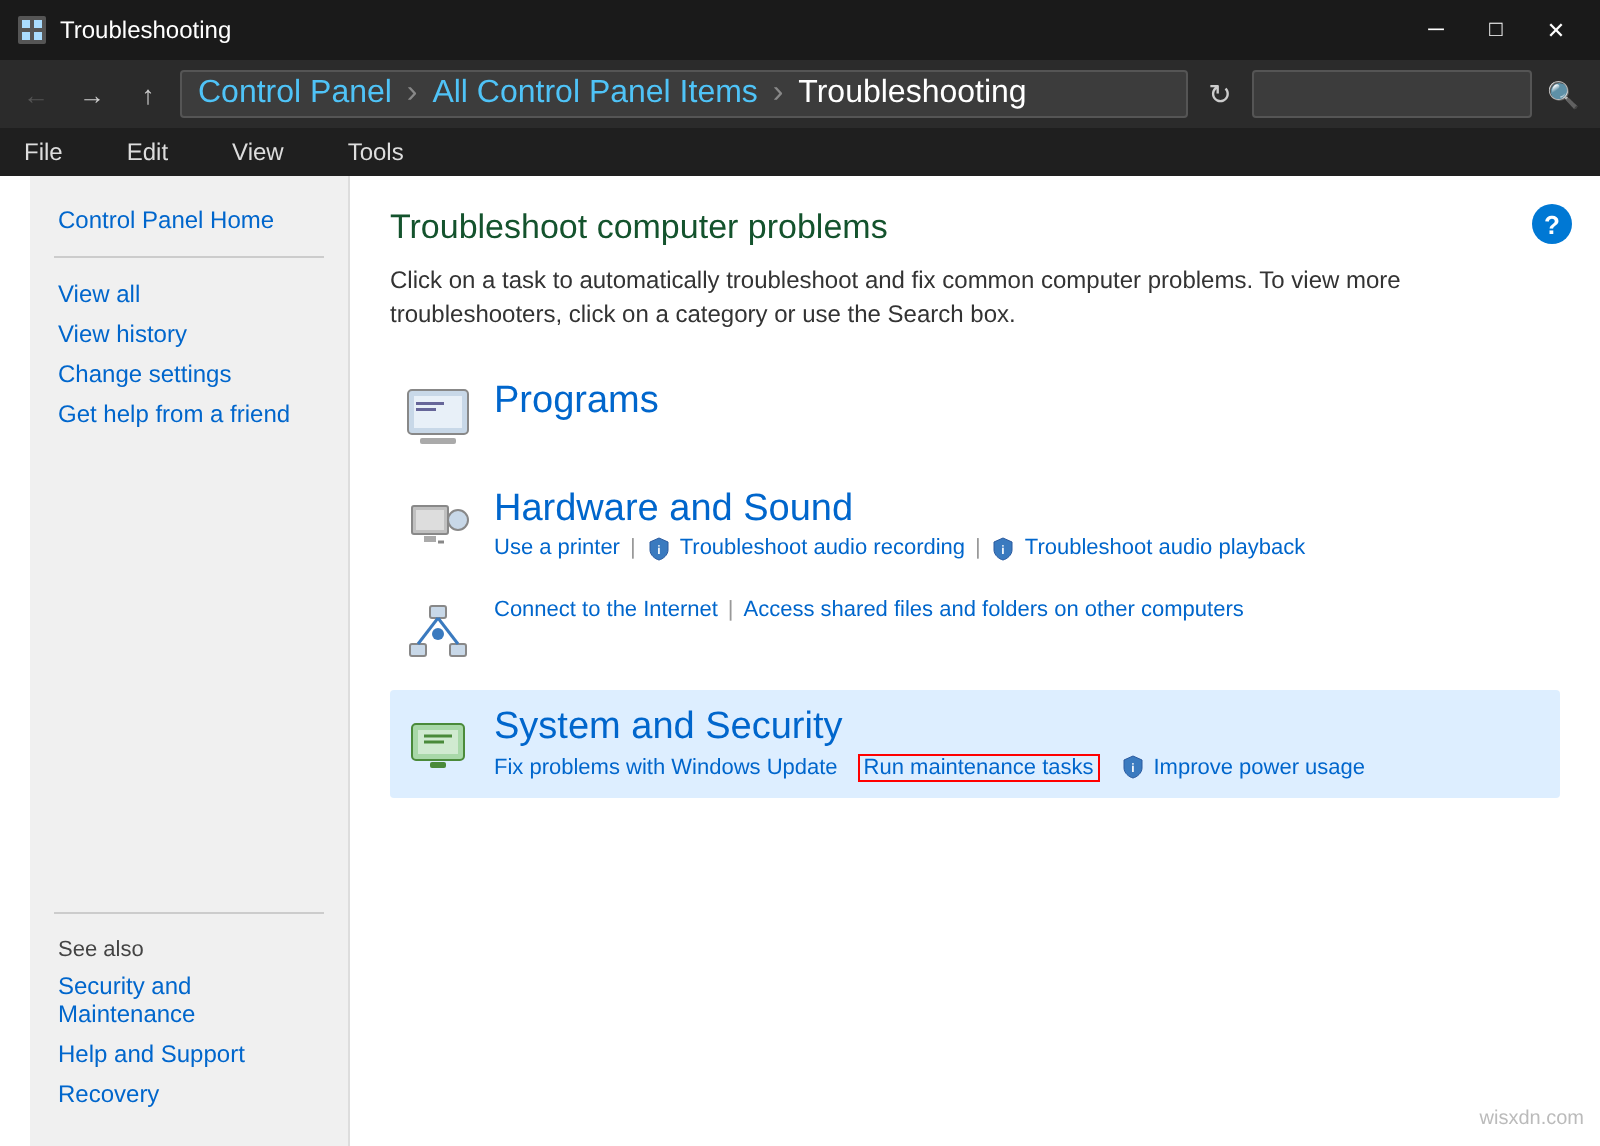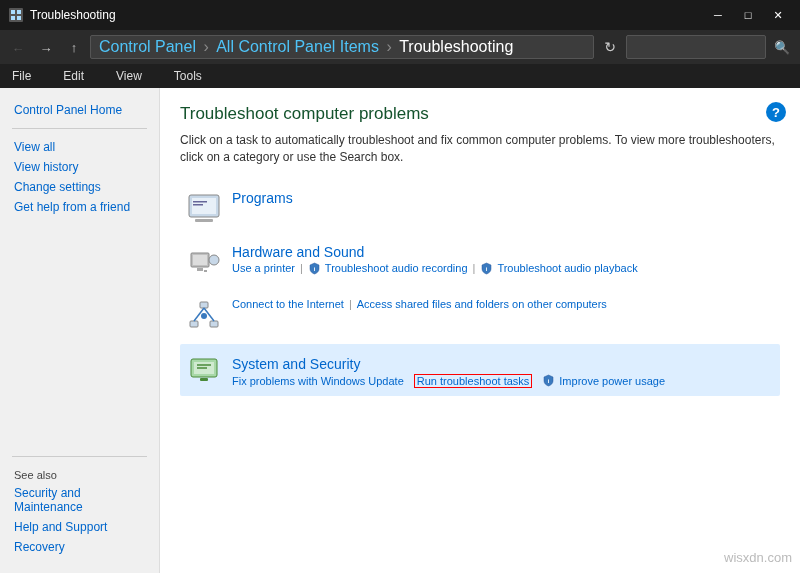--- a/index.html
+++ b/index.html
@@ -94,20 +94,21 @@
       color: #ddd;
       font-size: 12px;
       cursor: pointer;
       border-radius: 2px;
     }
 
     
     .main-layout {
       display: flex;
       height: calc(573px - 30px - 34px - 24px);
+      padding-left: 15px;
     }
 
     
     .sidebar {
       width: 160px;
       background: #f0f0f0;
       border-right: 1px solid #ddd;
       padding: 12px 0;
       display: flex;
       flex-direction: column;
@@ -181,21 +182,21 @@
       width: 36px;
       height: 36px;
       margin-right: 10px;
       flex-shrink: 0;
       display: flex;
       align-items: center;
       justify-content: center;
     }
     .category-content { flex: 1; }
     .category-name {
-      font-size: 14px;
+      font-size: 19px;
       color: #0066cc;
       cursor: pointer;
       text-decoration: none;
       display: block;
       margin-bottom: 2px;
     }
     .category-links {
       font-size: 11px;
       color: #666;
       display: flex;
@@ -372,26 +373,26 @@
           <rect x="13" y="25" width="8" height="3" rx="1" fill="#4a8a3a"></rect>
           <line x1="10" y1="12" x2="24" y2="12" stroke="#4a8a3a" stroke-width="1.5"></line>
           <line x1="10" y1="15" x2="20" y2="15" stroke="#4a8a3a" stroke-width="1.5"></line>
         </svg>
       </div>
       <div class="category-content">
         <a class="category-name">System and Security</a>
         <div class="category-links">
           <a class="sub-link">Fix problems with Windows Update</a>
           <span class="sep-bar"> </span>
-          <a class="sub-link-highlighted">Run troubleshoot tasks</a>
+          <a class="sub-link-highlighted">Run maintenance tasks</a>
           <span class="sep-bar"> </span>
           <svg class="inline-icon" viewBox="0 0 13 13">
               <path d="M6.5,1 L11,3 L11,7 C11,9.5 8.5,11.5 6.5,12 C4.5,11.5 2,9.5 2,7 L2,3 Z" fill="#3a7abf" stroke="#2a5a9f" stroke-width="0.5"></path>
               <text x="6.5" y="9" text-anchor="middle" fill="white" font-size="6" font-weight="bold">i</text>
             </svg>
           <a class="sub-link">Improve power usage</a>
         </div>
       </div>
     </div>
 
-    <div style="position:absolute; bottom:8px; right:8px; font-size:13px; color:#bbb;">wisxdn.com</div>
+    <div style="position:absolute; bottom:8px; right:8px; font-size:10px; color:#bbb;">wisxdn.com</div>
   </div>
 </div>
 
 </body></html>

